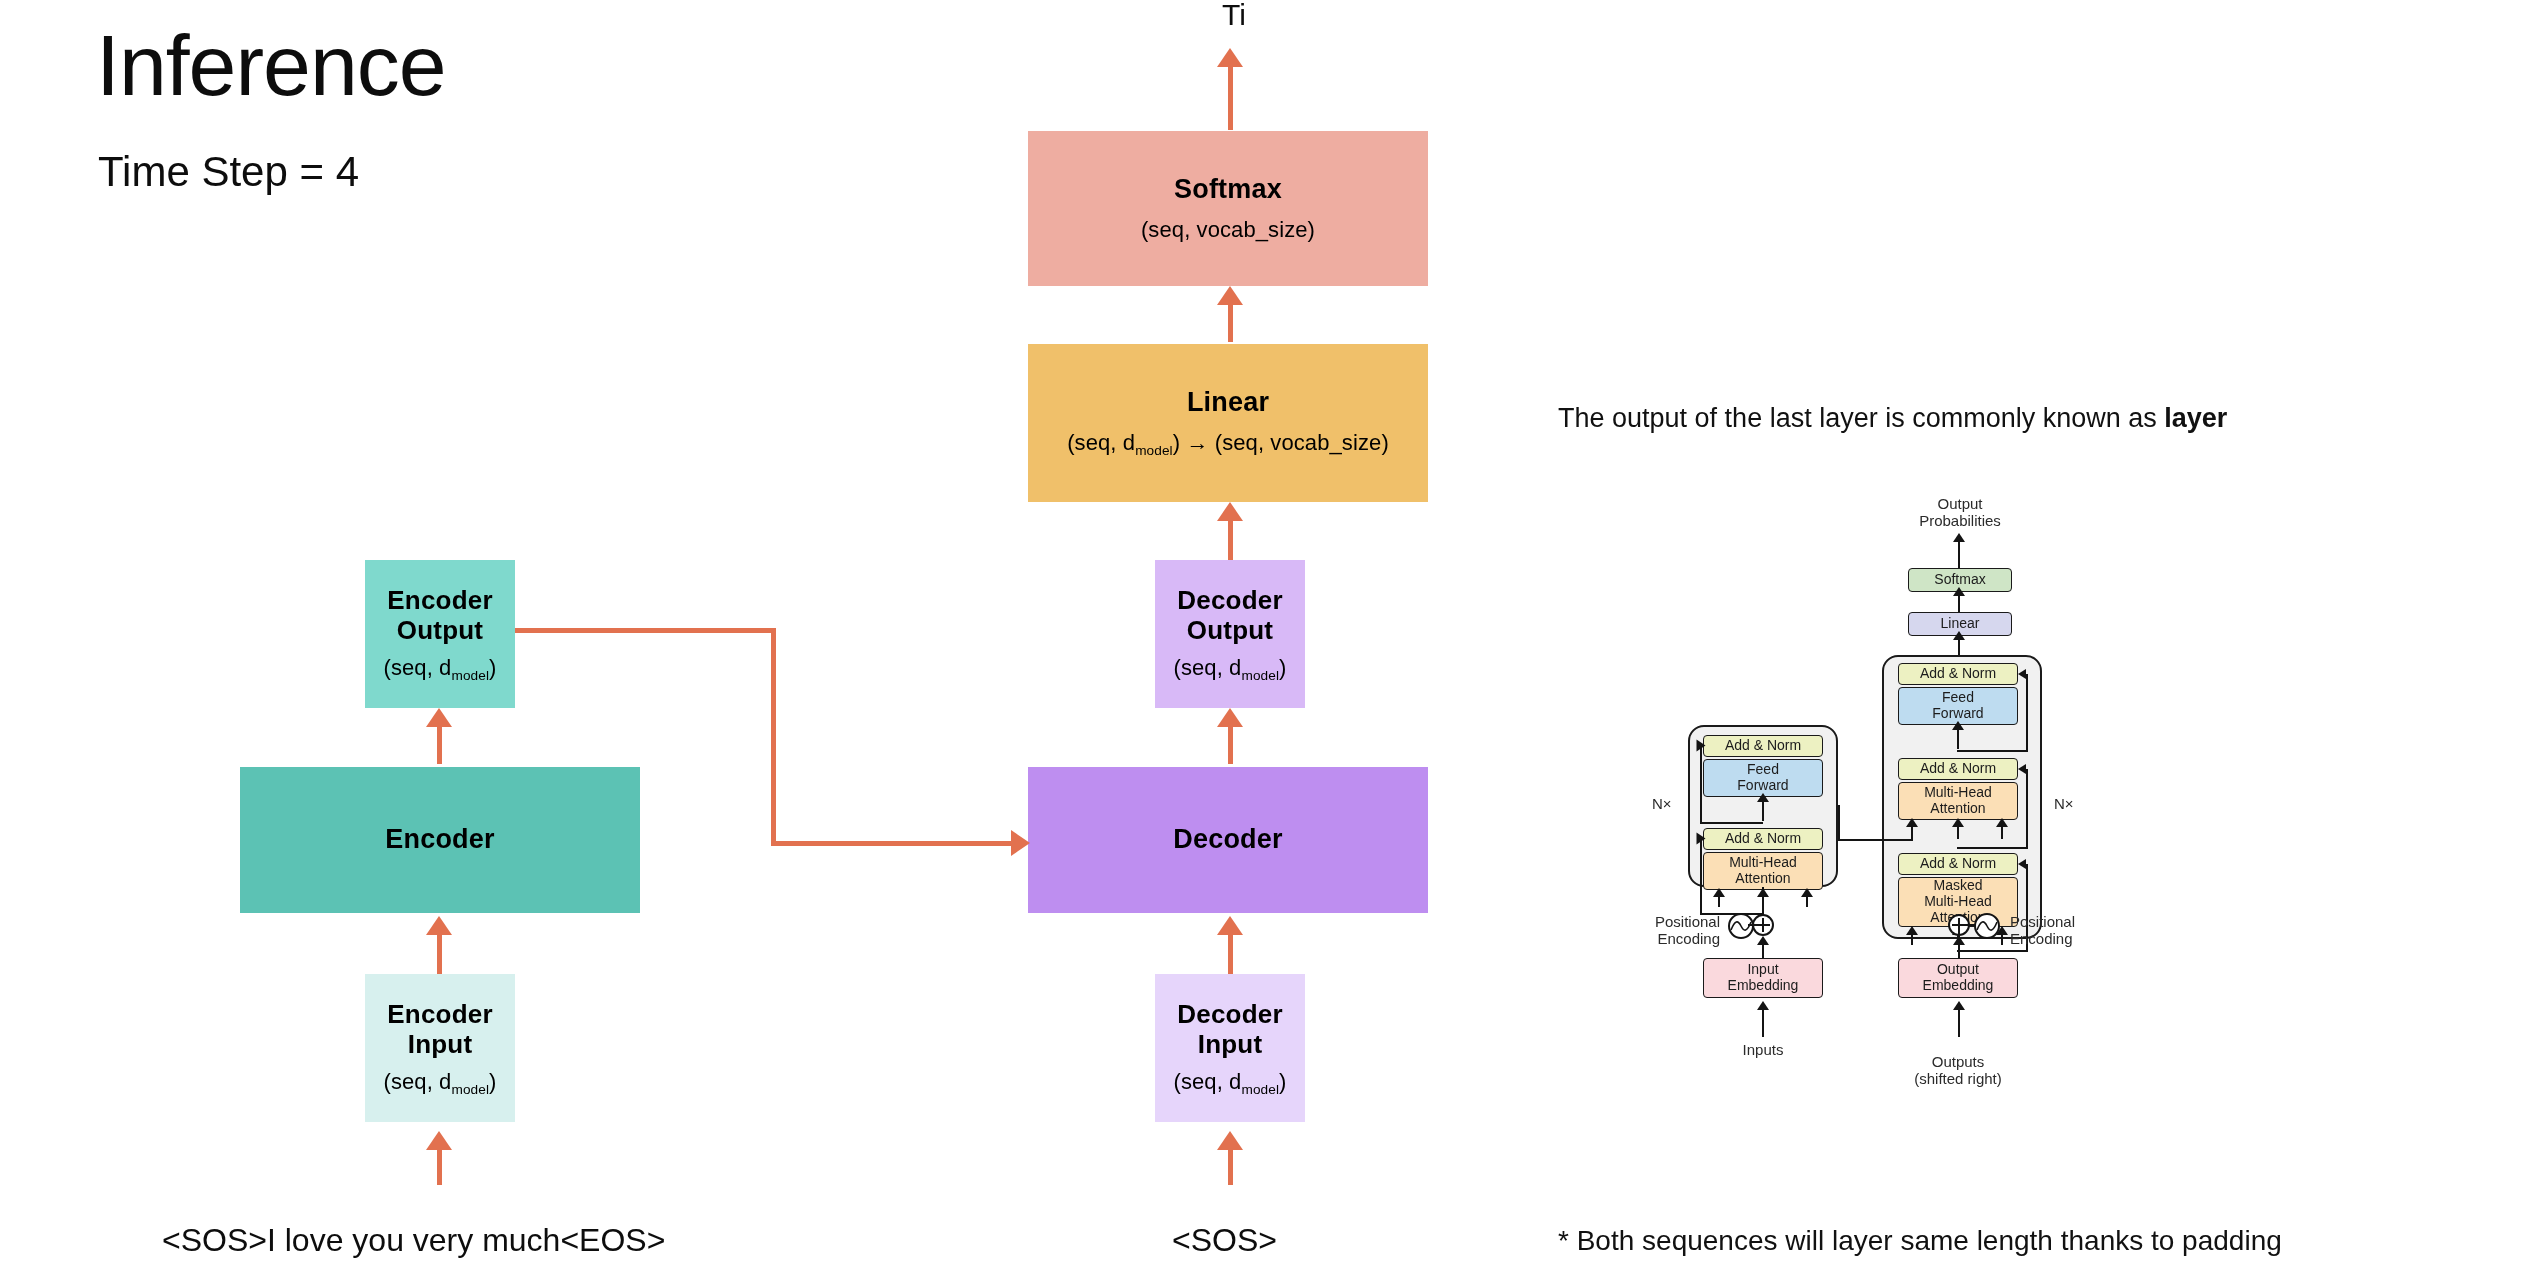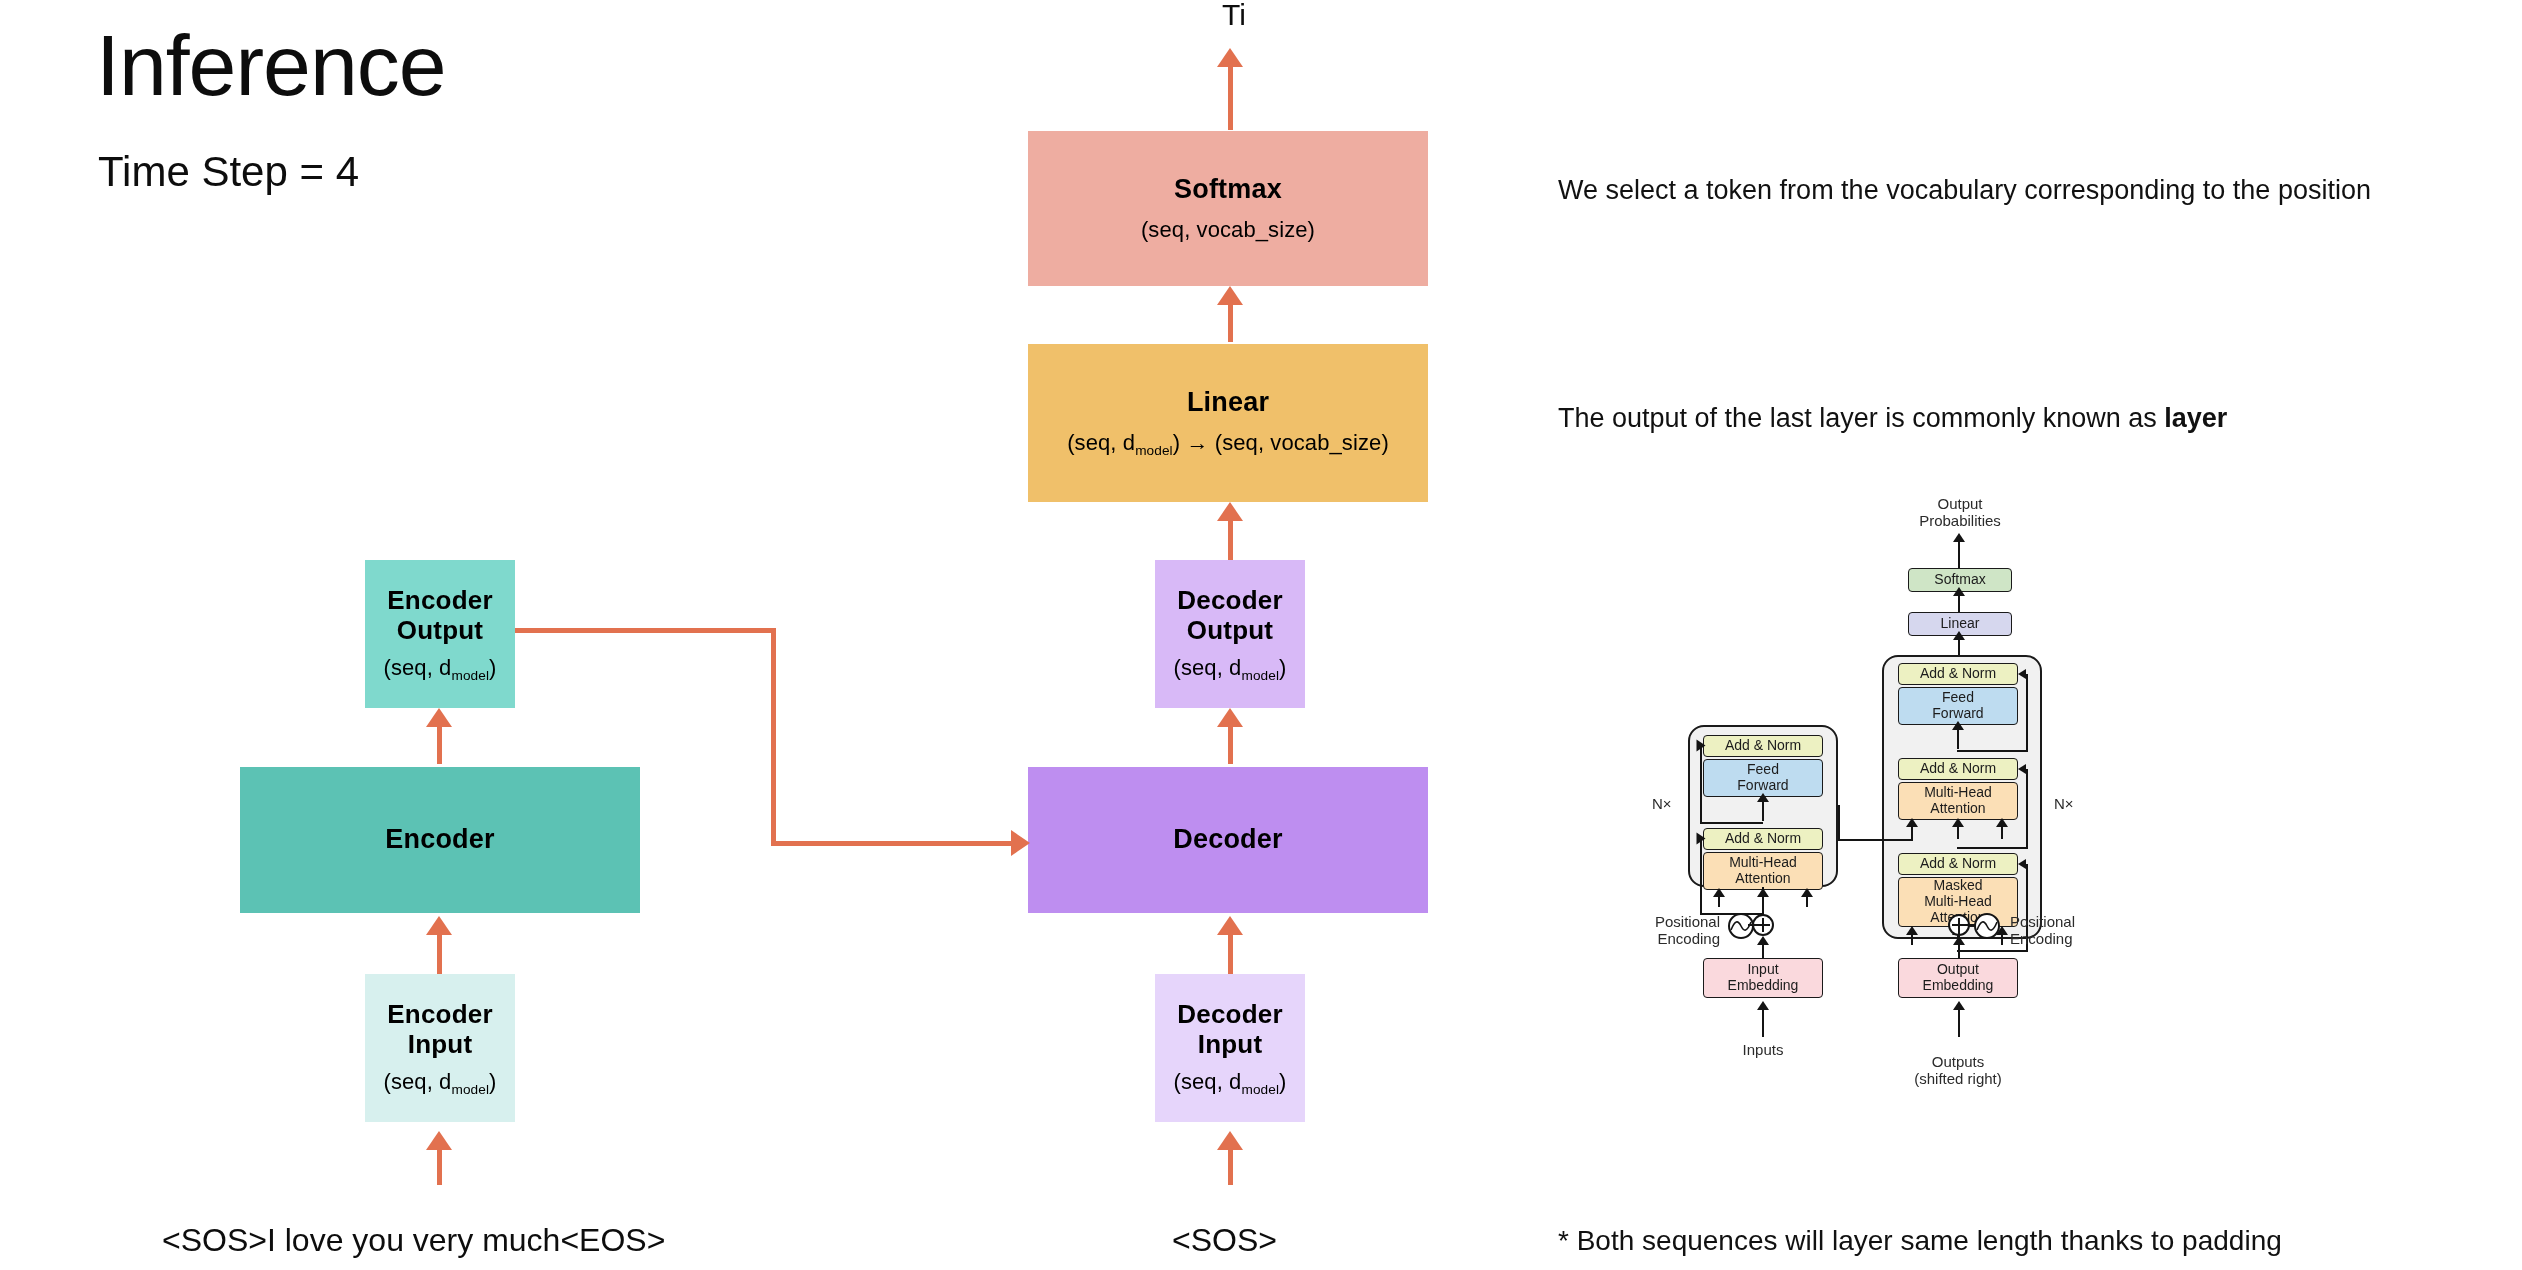--- a/index.html
+++ b/index.html
@@ -249,21 +249,21 @@
 <div class="arrow-head-up" style="left:426px; top:1131px;"></div>
 
 <div class="seq-label" style="left:162px; top:1222px;">&lt;SOS&gt;I love you very much&lt;EOS&gt;</div>
 
 <div class="conn-h" style="left:515px; top:628px; width:261px;"></div>
 <div class="arrow-v" style="left:771px; top:628px; height:218px;"></div>
 <div class="conn-h" style="left:771px; top:841px; width:243px;"></div>
 <div class="arrow-head-right" style="left:1011px; top:830px;"></div>
 
 <div class="note" style="left:1558px; top:172px; width:940px;">
-  <span>We select a token from the vocabulary corresponding to the position</span><br>
+  <br>
 </div>
 
 <div class="note" style="left:1558px; top:400px; width:940px;">
   <span>The output of the last layer is commonly known as </span><b>layer</b>
 </div>
 
 <div class="note" style="left:1558px; top:1222px; width:940px; font-size:28px;">
   <span>* Both sequences will layer same length thanks to padding</span>
 </div>
 

